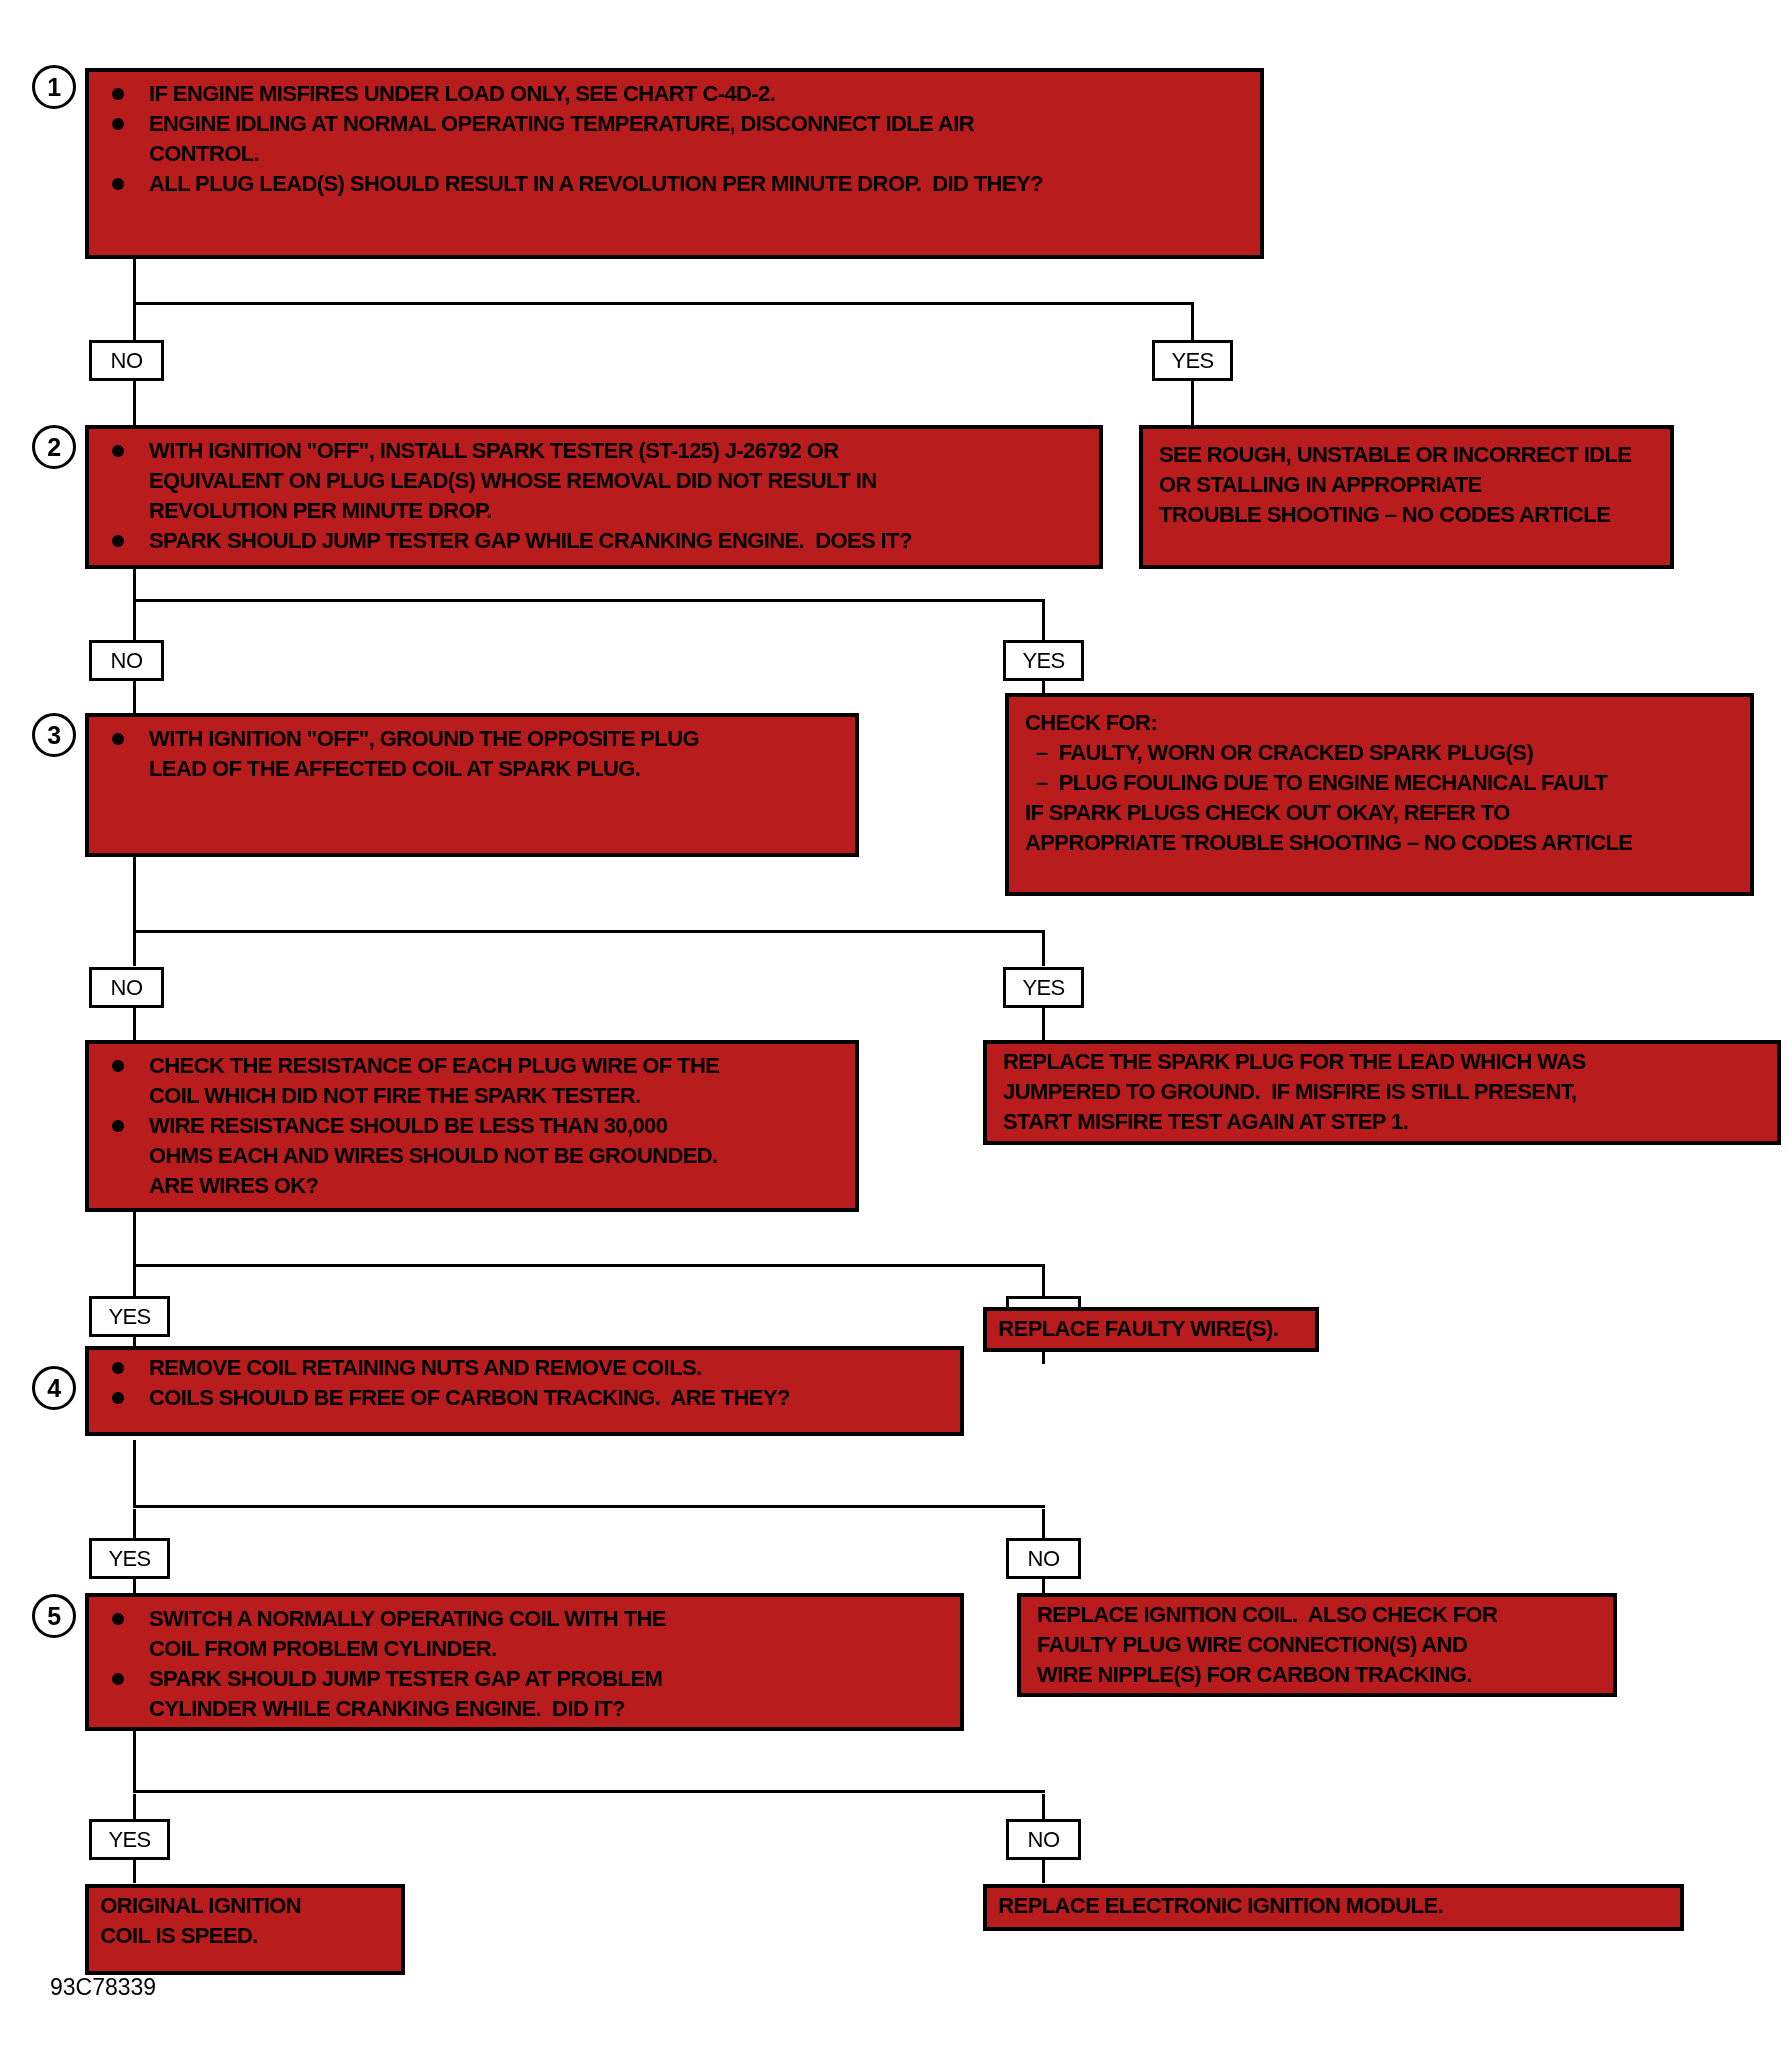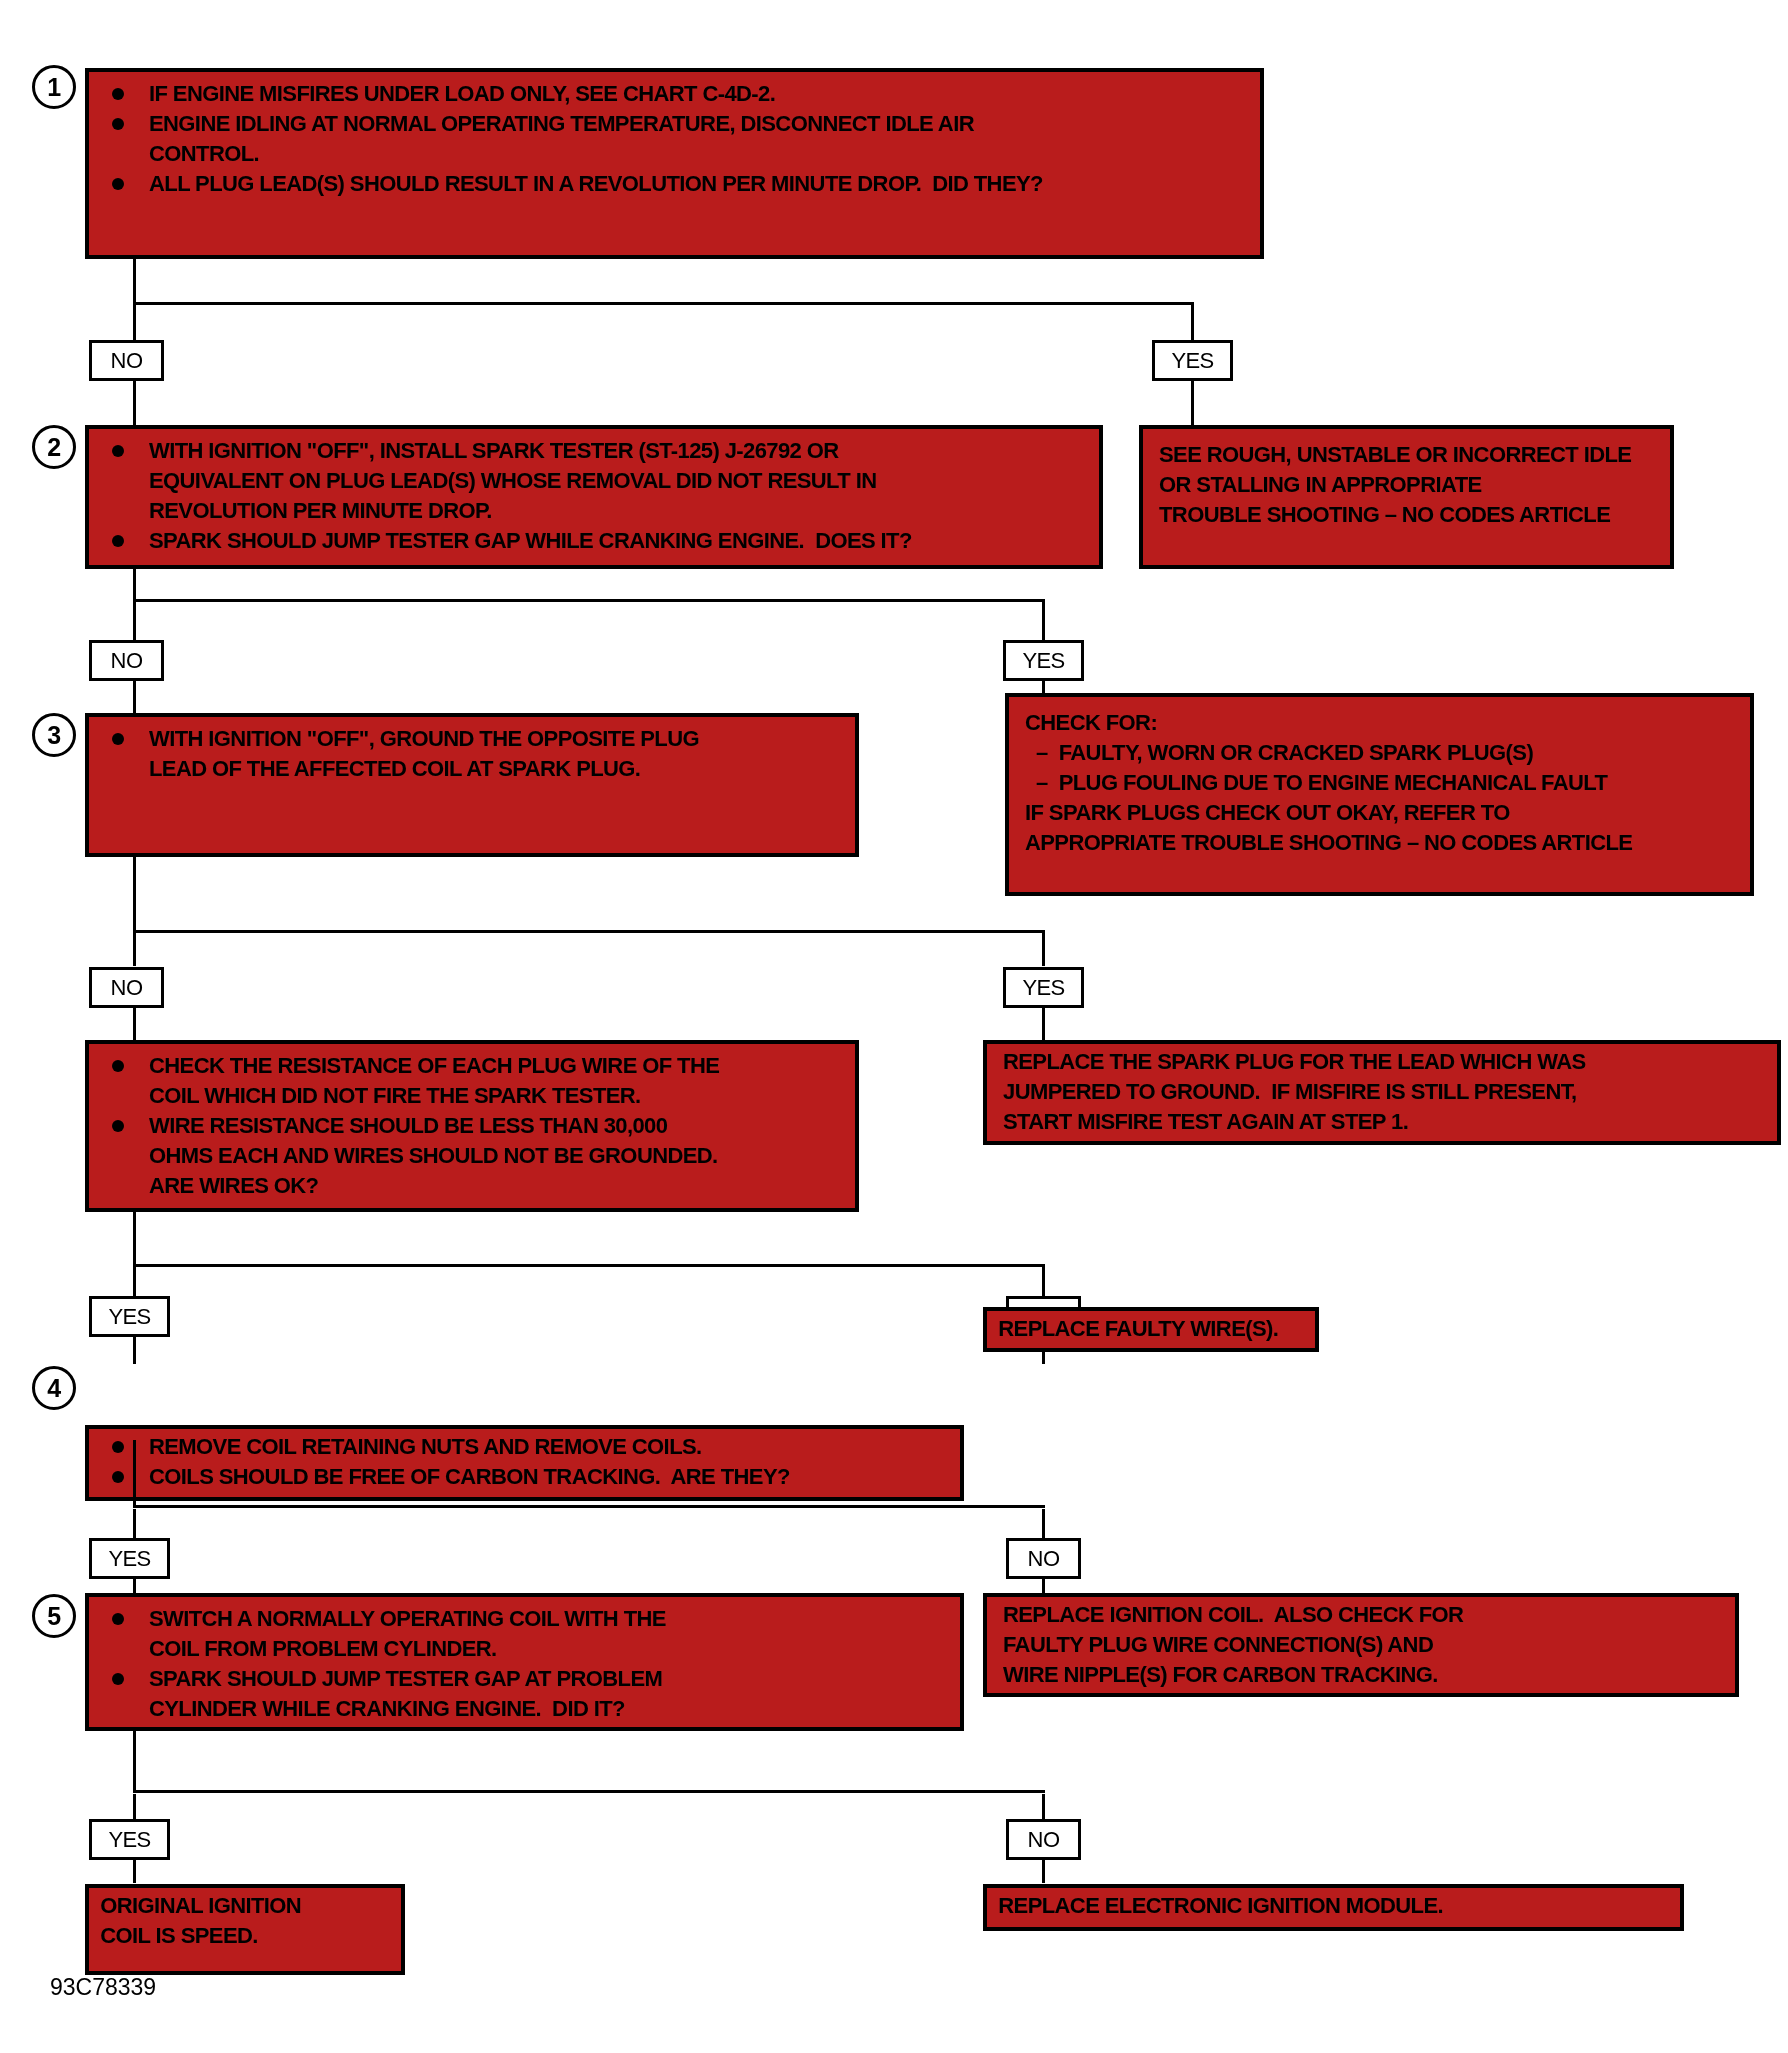--- a/index.html
+++ b/index.html
@@ -134,21 +134,21 @@
 
   <div class="line" style="left:133px;top:1212px;width:3.2px;height:52px"></div>
   <div class="line" style="left:133px;top:1264px;width:912px;height:3.2px"></div>
   <div class="line" style="left:133px;top:1267px;width:3.2px;height:29px"></div>
   <div class="line" style="left:1042px;top:1267px;width:3.2px;height:29px"></div>
   <div class="labelbox" style="left:89px;top:1296px;width:81px;height:41px">YES</div>
   <div class="labelbox" style="left:1006px;top:1296px;width:75px;height:41px">NO</div>
   <div class="line" style="left:133px;top:1337px;width:3.2px;height:27px"></div>
   <div class="line" style="left:1042px;top:1337px;width:3.2px;height:27px"></div>
 
-  <div class="box" style="left:85px;top:1425px;width:879px;height:76px">
+  <div class="box" style="left:85px;top:1346px;width:879px;height:90px">
     <ul class="bullets" style="padding-top:3.2px">
       <li>REMOVE COIL RETAINING NUTS AND REMOVE COILS.</li>
       <li>COILS SHOULD BE FREE OF CARBON TRACKING.  ARE THEY?</li>
     </ul>
   </div>
 
   <div class="box" style="left:983px;top:1307px;width:336px;height:45px">
     <div class="txt tight" style="padding-left:11.3px">REPLACE FAULTY WIRE(S).</div>
   </div>
 
@@ -163,21 +163,21 @@
 
   <div class="box" style="left:85px;top:1593px;width:879px;height:138px">
     <ul class="bullets">
       <li>SWITCH A NORMALLY OPERATING COIL WITH THE
 COIL FROM PROBLEM CYLINDER.</li>
       <li>SPARK SHOULD JUMP TESTER GAP AT PROBLEM
 CYLINDER WHILE CRANKING ENGINE.  DID IT?</li>
     </ul>
   </div>
 
-  <div class="box" style="left:983px;top:1593px;width:756px;height:104px">
+  <div class="box" style="left:1017px;top:1593px;width:600px;height:104px">
     <div class="txt tight">REPLACE IGNITION COIL.  ALSO CHECK FOR
 FAULTY PLUG WIRE CONNECTION(S) AND
 WIRE NIPPLE(S) FOR CARBON TRACKING.</div>
   </div>
 
   <div class="line" style="left:133px;top:1730px;width:3.2px;height:60px"></div>
   <div class="line" style="left:133px;top:1790px;width:912px;height:3.2px"></div>
   <div class="line" style="left:133px;top:1794px;width:3.2px;height:25px"></div>
   <div class="line" style="left:1042px;top:1794px;width:3.2px;height:25px"></div>
   <div class="labelbox" style="left:89px;top:1819px;width:81px;height:41px">YES</div>

